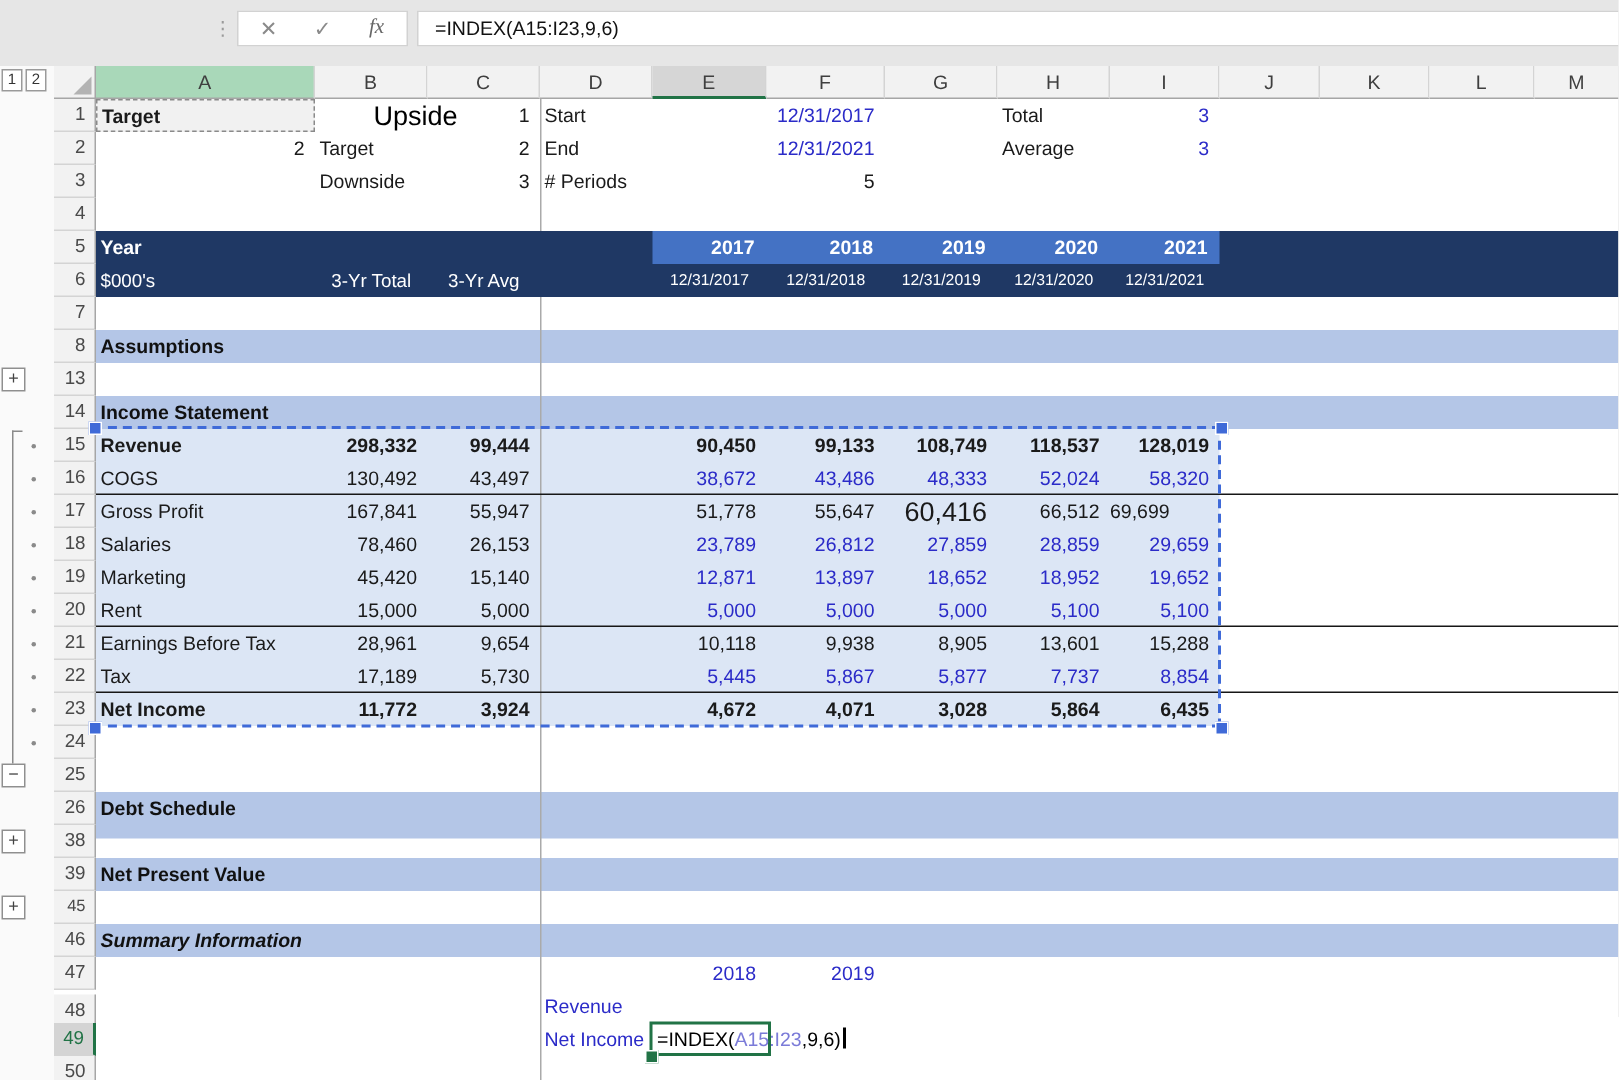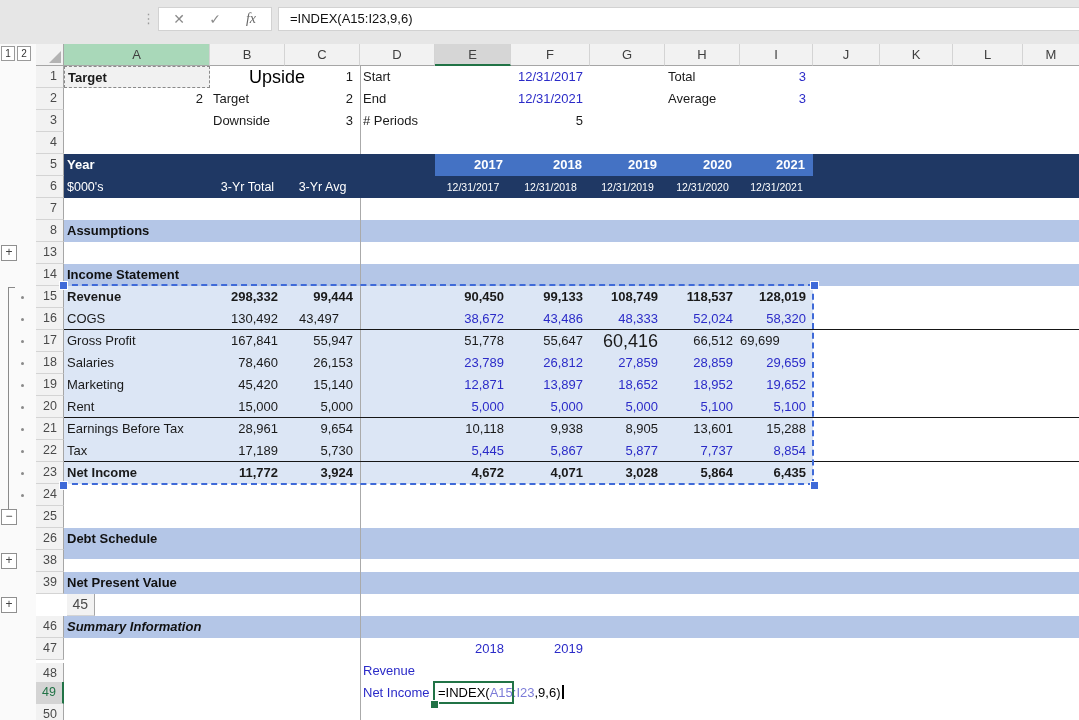--- a/index.html
+++ b/index.html
@@ -117,21 +117,21 @@
       <div style="position: absolute; box-sizing: border-box; left: 67px; top: 286px; width: 143px; height: 22px; line-height: 22px; font-size: 13px; white-space: nowrap; z-index: 5; color: rgb(26, 26, 26); font-weight: bold;">Revenue</div>
       <div style="position: absolute; box-sizing: border-box; left: 210px; top: 286px; width: 68px; height: 22px; line-height: 22px; font-size: 13px; text-align: right; z-index: 5; color: rgb(26, 26, 26); font-weight: bold;">298,332</div>
       <div style="position: absolute; box-sizing: border-box; left: 285px; top: 286px; width: 68px; height: 22px; line-height: 22px; font-size: 13px; text-align: right; z-index: 5; color: rgb(26, 26, 26); font-weight: bold;">99,444</div>
       <div style="position: absolute; box-sizing: border-box; left: 435px; top: 286px; width: 69px; height: 22px; line-height: 22px; font-size: 13px; text-align: right; z-index: 5; color: rgb(26, 26, 26); font-weight: bold;">90,450</div>
       <div style="position: absolute; box-sizing: border-box; left: 511px; top: 286px; width: 72px; height: 22px; line-height: 22px; font-size: 13px; text-align: right; z-index: 5; color: rgb(26, 26, 26); font-weight: bold;">99,133</div>
       <div style="position: absolute; box-sizing: border-box; left: 590px; top: 286px; width: 68px; height: 22px; line-height: 22px; font-size: 13px; text-align: right; z-index: 5; color: rgb(26, 26, 26); font-weight: bold;">108,749</div>
       <div style="position: absolute; box-sizing: border-box; left: 665px; top: 286px; width: 68px; height: 22px; line-height: 22px; font-size: 13px; text-align: right; z-index: 5; color: rgb(26, 26, 26); font-weight: bold;">118,537</div>
       <div style="position: absolute; box-sizing: border-box; left: 740px; top: 286px; width: 66px; height: 22px; line-height: 22px; font-size: 13px; text-align: right; z-index: 5; color: rgb(26, 26, 26); font-weight: bold;">128,019</div>
       <div style="position: absolute; box-sizing: border-box; left: 67px; top: 308px; width: 143px; height: 22px; line-height: 22px; font-size: 13px; white-space: nowrap; z-index: 5; color: rgb(26, 26, 26);">COGS</div>
       <div style="position: absolute; box-sizing: border-box; left: 210px; top: 308px; width: 68px; height: 22px; line-height: 22px; font-size: 13px; text-align: right; z-index: 5; color: rgb(26, 26, 26);">130,492</div>
-      <div style="position: absolute; box-sizing: border-box; left: 285px; top: 308px; width: 68px; height: 22px; line-height: 22px; font-size: 13px; text-align: center; z-index: 5; color: rgb(26, 26, 26);">43,497</div>
+      <div style="position: absolute; box-sizing: border-box; left: 285px; top: 308px; width: 68px; height: 22px; line-height: 22px; font-size: 13px; text-align: right; z-index: 5; color: rgb(26, 26, 26);">43,497</div>
       <div style="position: absolute; box-sizing: border-box; left: 435px; top: 308px; width: 69px; height: 22px; line-height: 22px; font-size: 13px; text-align: right; z-index: 5; color: rgb(43, 43, 200);">38,672</div>
       <div style="position: absolute; box-sizing: border-box; left: 511px; top: 308px; width: 72px; height: 22px; line-height: 22px; font-size: 13px; text-align: right; z-index: 5; color: rgb(43, 43, 200);">43,486</div>
       <div style="position: absolute; box-sizing: border-box; left: 590px; top: 308px; width: 68px; height: 22px; line-height: 22px; font-size: 13px; text-align: right; z-index: 5; color: rgb(43, 43, 200);">48,333</div>
       <div style="position: absolute; box-sizing: border-box; left: 665px; top: 308px; width: 68px; height: 22px; line-height: 22px; font-size: 13px; text-align: right; z-index: 5; color: rgb(43, 43, 200);">52,024</div>
       <div style="position: absolute; box-sizing: border-box; left: 740px; top: 308px; width: 66px; height: 22px; line-height: 22px; font-size: 13px; text-align: right; z-index: 5; color: rgb(43, 43, 200);">58,320</div>
       <div style="position: absolute; box-sizing: border-box; left: 64px; top: 329px; width: 1015px; height: 1px; background: rgb(22, 22, 22); z-index: 4;"></div>
       <div style="position: absolute; box-sizing: border-box; left: 67px; top: 330px; width: 143px; height: 22px; line-height: 22px; font-size: 13px; white-space: nowrap; z-index: 5; color: rgb(26, 26, 26);">Gross Profit</div>
       <div style="position: absolute; box-sizing: border-box; left: 210px; top: 330px; width: 68px; height: 22px; line-height: 22px; font-size: 13px; text-align: right; z-index: 5; color: rgb(26, 26, 26);">167,841</div>
       <div style="position: absolute; box-sizing: border-box; left: 285px; top: 330px; width: 68px; height: 22px; line-height: 22px; font-size: 13px; text-align: right; z-index: 5; color: rgb(26, 26, 26);">55,947</div>
       <div style="position: absolute; box-sizing: border-box; left: 435px; top: 330px; width: 69px; height: 22px; line-height: 22px; font-size: 13px; text-align: right; z-index: 5; color: rgb(26, 26, 26);">51,778</div>
@@ -240,21 +240,21 @@
     <div style="position: absolute; box-sizing: border-box; left: 36px; top: 374px; width: 28px; height: 22px; background: rgb(242, 242, 242); border-right: 1px solid rgb(166, 166, 166); border-bottom: 1px solid rgb(212, 212, 212); text-align: right; padding-right: 6px; line-height: 21px; font-size: 12.5px; color: rgb(74, 74, 74); z-index: 7;">19</div>
     <div style="position: absolute; box-sizing: border-box; left: 36px; top: 396px; width: 28px; height: 22px; background: rgb(242, 242, 242); border-right: 1px solid rgb(166, 166, 166); border-bottom: 1px solid rgb(212, 212, 212); text-align: right; padding-right: 6px; line-height: 21px; font-size: 12.5px; color: rgb(74, 74, 74); z-index: 7;">20</div>
     <div style="position: absolute; box-sizing: border-box; left: 36px; top: 418px; width: 28px; height: 22px; background: rgb(242, 242, 242); border-right: 1px solid rgb(166, 166, 166); border-bottom: 1px solid rgb(212, 212, 212); text-align: right; padding-right: 6px; line-height: 21px; font-size: 12.5px; color: rgb(74, 74, 74); z-index: 7;">21</div>
     <div style="position: absolute; box-sizing: border-box; left: 36px; top: 440px; width: 28px; height: 22px; background: rgb(242, 242, 242); border-right: 1px solid rgb(166, 166, 166); border-bottom: 1px solid rgb(212, 212, 212); text-align: right; padding-right: 6px; line-height: 21px; font-size: 12.5px; color: rgb(74, 74, 74); z-index: 7;">22</div>
     <div style="position: absolute; box-sizing: border-box; left: 36px; top: 462px; width: 28px; height: 22px; background: rgb(242, 242, 242); border-right: 1px solid rgb(166, 166, 166); border-bottom: 1px solid rgb(212, 212, 212); text-align: right; padding-right: 6px; line-height: 21px; font-size: 12.5px; color: rgb(74, 74, 74); z-index: 7;">23</div>
     <div style="position: absolute; box-sizing: border-box; left: 36px; top: 484px; width: 28px; height: 22px; background: rgb(242, 242, 242); border-right: 1px solid rgb(166, 166, 166); border-bottom: 1px solid rgb(212, 212, 212); text-align: right; padding-right: 6px; line-height: 21px; font-size: 12.5px; color: rgb(74, 74, 74); z-index: 7;">24</div>
     <div style="position: absolute; box-sizing: border-box; left: 36px; top: 506px; width: 28px; height: 22px; background: rgb(242, 242, 242); border-right: 1px solid rgb(166, 166, 166); border-bottom: 1px solid rgb(212, 212, 212); text-align: right; padding-right: 6px; line-height: 21px; font-size: 12.5px; color: rgb(74, 74, 74); z-index: 7;">25</div>
     <div style="position: absolute; box-sizing: border-box; left: 36px; top: 528px; width: 28px; height: 22px; background: rgb(242, 242, 242); border-right: 1px solid rgb(166, 166, 166); border-bottom: 1px solid rgb(212, 212, 212); text-align: right; padding-right: 6px; line-height: 21px; font-size: 12.5px; color: rgb(74, 74, 74); z-index: 7;">26</div>
     <div style="position: absolute; box-sizing: border-box; left: 36px; top: 550px; width: 28px; height: 22px; background: rgb(242, 242, 242); border-right: 1px solid rgb(166, 166, 166); border-bottom: 1px solid rgb(212, 212, 212); text-align: right; padding-right: 6px; line-height: 21px; font-size: 12.5px; color: rgb(74, 74, 74); z-index: 7;">38</div>
     <div style="position: absolute; box-sizing: border-box; left: 36px; top: 572px; width: 28px; height: 22px; background: rgb(242, 242, 242); border-right: 1px solid rgb(166, 166, 166); border-bottom: 1px solid rgb(212, 212, 212); text-align: right; padding-right: 6px; line-height: 21px; font-size: 12.5px; color: rgb(74, 74, 74); z-index: 7;">39</div>
-    <div style="position: absolute; box-sizing: border-box; left: 36px; top: 594px; width: 28px; height: 22px; background: rgb(242, 242, 242); border-right: 1px solid rgb(166, 166, 166); border-bottom: 1px solid rgb(212, 212, 212); text-align: right; padding-right: 6px; line-height: 21px; font-size: 14px; color: rgb(74, 74, 74); z-index: 7; margin-left: 31px;">45</div>
+    <div style="position: absolute; box-sizing: border-box; left: 36px; top: 594px; width: 28px; height: 22px; background: rgb(242, 242, 242); border-right: 1px solid rgb(166, 166, 166); border-bottom: 1px solid rgb(212, 212, 212); text-align: right; padding-right: 6px; line-height: 21px; font-size: 11px; color: rgb(74, 74, 74); z-index: 7;">45</div>
     <div style="position: absolute; box-sizing: border-box; left: 36px; top: 616px; width: 28px; height: 22px; background: rgb(242, 242, 242); border-right: 1px solid rgb(166, 166, 166); border-bottom: 1px solid rgb(212, 212, 212); text-align: right; padding-right: 6px; line-height: 21px; font-size: 12.5px; color: rgb(74, 74, 74); z-index: 7;">46</div>
     <div style="position: absolute; box-sizing: border-box; left: 36px; top: 638px; width: 28px; height: 22px; background: rgb(242, 242, 242); border-right: 1px solid rgb(166, 166, 166); border-bottom: 1px solid rgb(212, 212, 212); text-align: right; padding-right: 6px; line-height: 21px; font-size: 12.5px; color: rgb(74, 74, 74); z-index: 7;">47</div>
     <div style="position: absolute; box-sizing: border-box; left: 36px; top: 643px; width: 28px; height: 22px; background: rgb(242, 242, 242); border-right: 1px solid rgb(166, 166, 166); border-bottom: 1px solid rgb(212, 212, 212); text-align: right; padding-right: 6px; line-height: 21px; font-size: 12.5px; color: rgb(74, 74, 74); z-index: 7; margin-top: 20px;">48</div>
     <div style="position: absolute; box-sizing: border-box; left: 36px; top: 682px; width: 28px; height: 22px; background: rgb(212, 212, 212); border-right: 2px solid rgb(33, 115, 70); border-bottom: 1px solid rgb(212, 212, 212); text-align: right; padding-right: 6px; line-height: 21px; font-size: 12.5px; color: rgb(33, 115, 70); z-index: 7;">49</div>
     <div style="position: absolute; box-sizing: border-box; left: 36px; top: 704px; width: 28px; height: 22px; background: rgb(242, 242, 242); border-right: 1px solid rgb(166, 166, 166); border-bottom: 1px solid rgb(212, 212, 212); text-align: right; padding-right: 6px; line-height: 21px; font-size: 12.5px; color: rgb(74, 74, 74); z-index: 7;">50</div>
     <div style="position: absolute; box-sizing: border-box; left: 435px; top: 154px; width: 68px; height: 22px; text-align: right; line-height: 22px; font-size: 13px; font-weight: bold; color: rgb(255, 255, 255); z-index: 5;">2017</div>
     <div style="position: absolute; box-sizing: border-box; left: 511px; top: 154px; width: 71px; height: 22px; text-align: right; line-height: 22px; font-size: 13px; font-weight: bold; color: rgb(255, 255, 255); z-index: 5;">2018</div>
     <div style="position: absolute; box-sizing: border-box; left: 590px; top: 154px; width: 67px; height: 22px; text-align: right; line-height: 22px; font-size: 13px; font-weight: bold; color: rgb(255, 255, 255); z-index: 5;">2019</div>
     <div style="position: absolute; box-sizing: border-box; left: 665px; top: 154px; width: 67px; height: 22px; text-align: right; line-height: 22px; font-size: 13px; font-weight: bold; color: rgb(255, 255, 255); z-index: 5;">2020</div>
     <div style="position: absolute; box-sizing: border-box; left: 740px; top: 154px; width: 65px; height: 22px; text-align: right; line-height: 22px; font-size: 13px; font-weight: bold; color: rgb(255, 255, 255); z-index: 5;">2021</div>

